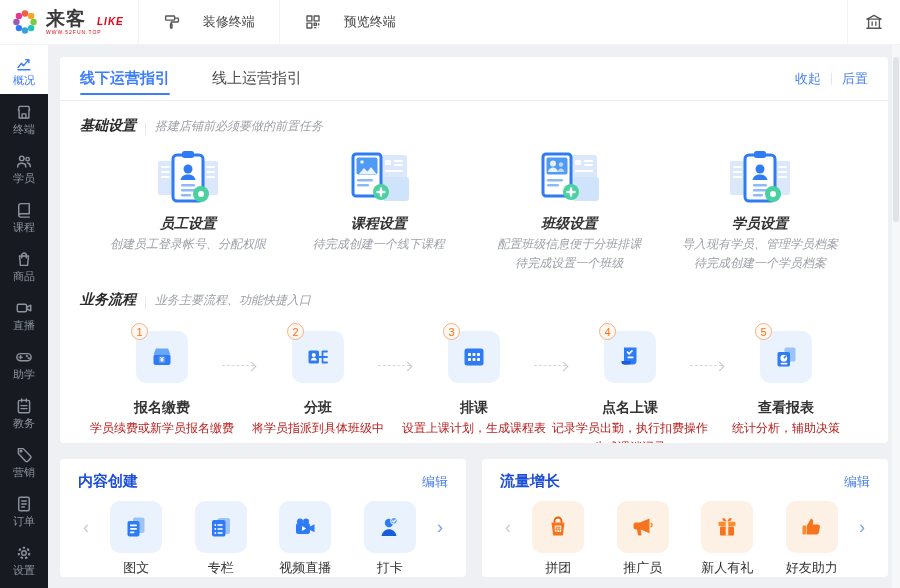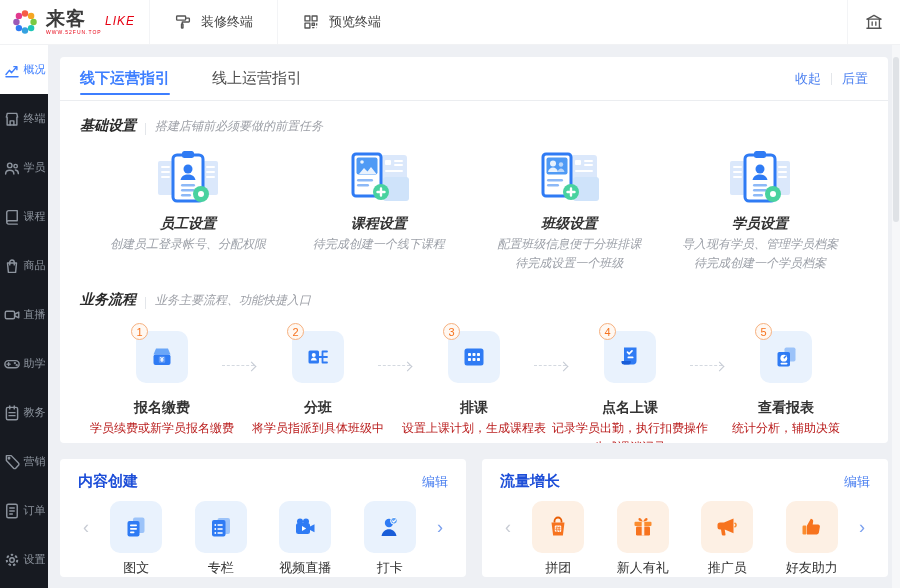--- a/index.html
+++ b/index.html
@@ -7,32 +7,32 @@
   body {
     font-family:"Liberation Sans","DejaVu Sans",sans-serif;
     background:#eef0f4; position:relative; color:#333;
   }
   
   .topbar { position:absolute; top:0; left:0; right:0; height:45px; background:#fff;
     display:flex; align-items:stretch; border-bottom:1px solid #f1f2f4; z-index:5; }
   .logo { display:flex; align-items:center; gap:6px; padding:0 14px 0 10px; cursor:pointer; }
   .logo-text { line-height:1; }
   .logo-main { font-size:19px; font-weight:bold; color:#3a3a3a; letter-spacing:1px; }
-  .logo-like { font-size:12px; font-weight:normal; font-style:italic; color:#e60012; margin-left:19px; }
+  .logo-like { font-size:10px; font-weight:bold; font-style:italic; color:#e60012; margin-left:11px; }
   .logo-url { font-size:5px; color:#e60012; letter-spacing:1px; margin-top:2px; }
-  .topbar-btn { display:flex; align-items:center; gap:9px; padding:12px 24px;
+  .topbar-btn { display:flex; align-items:center; gap:22px; padding:12px 24px;
     border-left:1px solid #f3f4f6; font-size:13px; color:#444; cursor:pointer; }
   .topbar-btn:last-of-type { border-right:1px solid #f3f4f6; }
   .topbar-btn svg { color:#555; }
   .topbar-spacer { flex:1; }
   .topbar-home { display:flex; align-items:center; padding:0 16px; border-left:1px solid #f3f4f6;
     color:#555; cursor:pointer; }
   
   .sidebar { position:absolute; top:45px; left:0; bottom:0; width:48px; background:#171a21; z-index:4; }
-  .side-item { height:49px; display:flex; flex-direction:row; align-items:center;
+  .side-item { height:49px; display:flex; flex-direction:column; align-items:center;
     justify-content:center; gap:3px; color:#8d949e; cursor:pointer; }
   .side-item .s-label { font-size:11px; line-height:1; }
   .side-item.active { background:#fff; color:#3d7eff; }
   
   .main { position:absolute; top:45px; left:48px; right:0; bottom:0; }
   .guide-card { margin:12px 12px 0 12px; background:#fff; border-radius:4px; height:386px; overflow:hidden; }
   .tabs-row { display:flex; align-items:center; height:44px; padding:5px 20px;
     border-bottom:1px solid #ebedf0; }
   .tab { position:relative; height:100%; display:flex; align-items:center; font-size:15px;
     color:#4a4a4a; margin-right:42px; cursor:pointer; }
@@ -527,41 +527,41 @@
               <path d="M9.5 8.5V7a3.5 3.5 0 0 1 7 0v1.5" stroke="#e85d04" stroke-width="1.8" fill="none"></path>
               <rect x="9.8" y="11.5" width="6.4" height="6.4" rx="1" fill="#fff" opacity="0.92"></rect>
               <text x="13" y="16.6" font-size="5.5" font-weight="bold" fill="#f7731e" text-anchor="middle">拼</text>
             </svg>
           </div>
           <div class="mini-label">拼团</div>
         </div>
         <div class="mini-item">
           <div class="tile orange">
             <svg width="26" height="26" viewBox="0 0 26 26">
+              <path d="M19.5 4.5l-9.5 4H6a2.5 2.5 0 0 0-2.5 2.5v2A2.5 2.5 0 0 0 6 15.5h1l.8 5a1.2 1.2 0 0 0 1.2 1h1.5a1 1 0 0 0 1-1.2l-.8-4.8 8.8 3.7z" fill="#f7731e"></path>
+              <path d="M21 9.3c1.4.5 1.4 3 0 3.5" stroke="#fb8c2e" stroke-width="1.6" fill="none" stroke-linecap="round"></path>
+            </svg>
+          </div>
+          <div class="mini-label">推广员</div>
+        </div>
+        <div class="mini-item">
+          <div class="tile orange">
+            <svg width="26" height="26" viewBox="0 0 26 26">
               <path d="M12.8 7.5C10 7.5 8 6.5 8.5 4.8c.4-1.4 2.6-1 4.3 2.7z" fill="#f7731e"></path>
               <path d="M13.2 7.5c2.8 0 4.8-1 4.3-2.7-.4-1.4-2.6-1-4.3 2.7z" fill="#f7731e"></path>
               <rect x="4.5" y="7.8" width="17" height="4.2" rx="1" fill="#fb8c2e"></rect>
               <rect x="6" y="12.6" width="14" height="8.9" rx="1.2" fill="#f7731e"></rect>
               <rect x="11.7" y="7.8" width="2.6" height="13.7" fill="#fff" opacity="0.85"></rect>
             </svg>
           </div>
           <div class="mini-label">新人有礼</div>
         </div>
         <div class="mini-item">
           <div class="tile orange">
             <svg width="26" height="26" viewBox="0 0 26 26">
-              <path d="M19.5 4.5l-9.5 4H6a2.5 2.5 0 0 0-2.5 2.5v2A2.5 2.5 0 0 0 6 15.5h1l.8 5a1.2 1.2 0 0 0 1.2 1h1.5a1 1 0 0 0 1-1.2l-.8-4.8 8.8 3.7z" fill="#f7731e"></path>
-              <path d="M21 9.3c1.4.5 1.4 3 0 3.5" stroke="#fb8c2e" stroke-width="1.6" fill="none" stroke-linecap="round"></path>
-            </svg>
-          </div>
-          <div class="mini-label">推广员</div>
-        </div>
-        <div class="mini-item">
-          <div class="tile orange">
-            <svg width="26" height="26" viewBox="0 0 26 26">
               <path d="M8 11.5l3.8-6.8c1.4 0 2.4 1 2.4 2.4l-.5 3.4h5.3c1.2 0 2.1 1.1 1.9 2.3l-1 5.8c-.2 1.1-1.1 1.9-2.2 1.9H8z" fill="#f7731e"></path>
               <rect x="3.5" y="11.5" width="4" height="9" rx="1.2" fill="#fb8c2e"></rect>
             </svg>
           </div>
           <div class="mini-label">好友助力</div>
         </div>
         <span class="chev right">›</span>
       </div>
     </section>
   </div>

